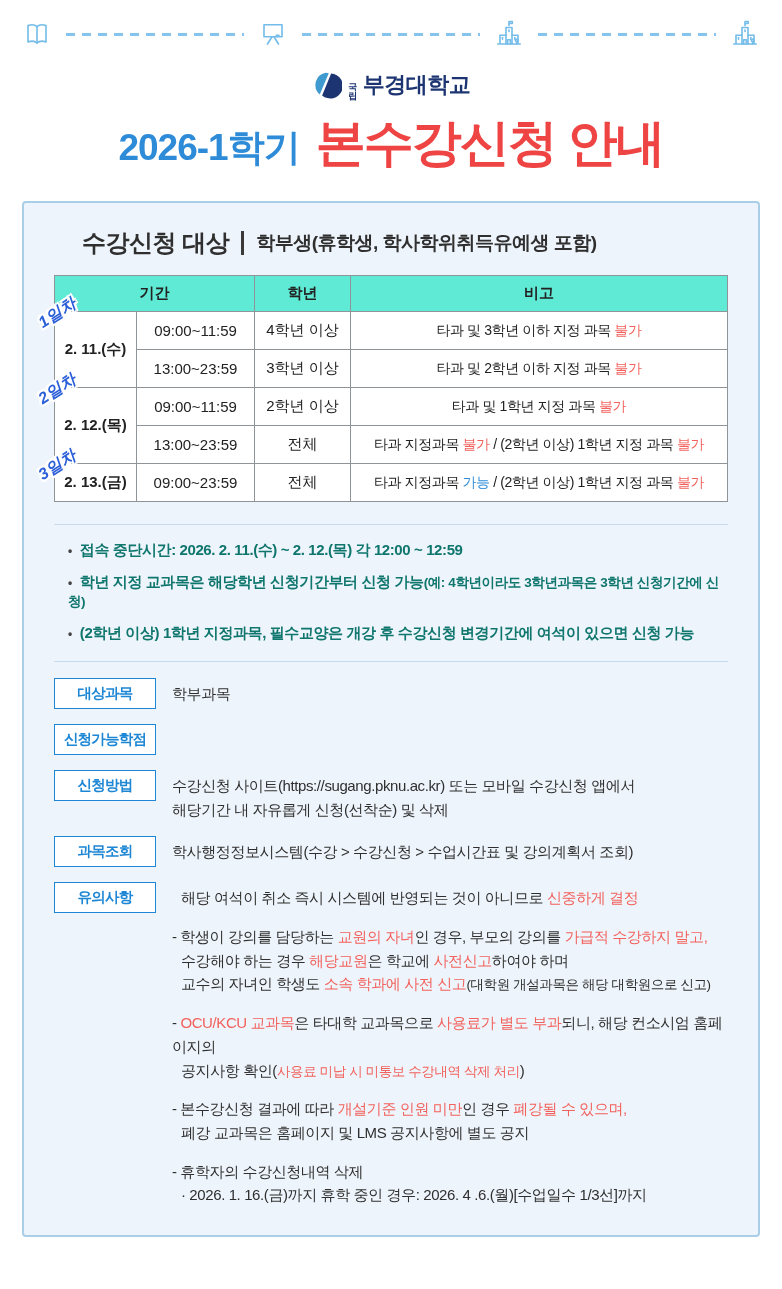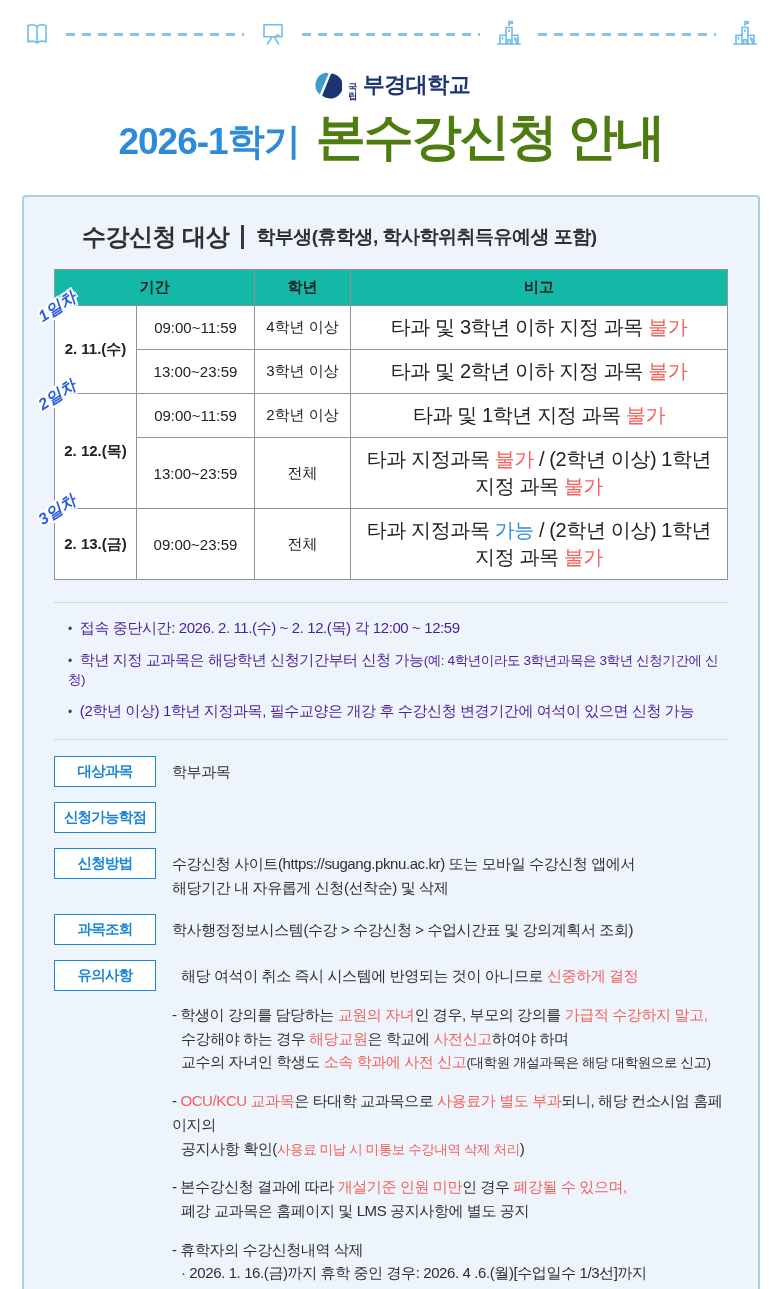--- a/index.html
+++ b/index.html
@@ -14,45 +14,45 @@
   .decor-strip.top { margin-top:16px; }
   .decor-icon { width:30px; height:30px; flex:0 0 auto; color:#74bce9; }
   .decor-icon svg { width:100%; height:100%; fill:none; stroke:currentColor; stroke-width:1.3; stroke-linecap:round; stroke-linejoin:round; }
   .dash-line { flex:1 1 auto; height:3px;
     background: repeating-linear-gradient(90deg,#85c4ec 0 9px, transparent 9px 16px); }
   
   .logo-row { display:flex; justify-content:center; align-items:center; gap:6px; margin-top:18px; }
   .logo-mark { width:30px; height:30px; }
   .logo-prefix { writing-mode:vertical-rl; text-orientation:upright; font-size:9px; font-weight:bold; color:#1c3472; line-height:1; letter-spacing:-1px; }
   .logo-name { font-size:22px; font-weight:900; color:#1c3472; letter-spacing:-0.5px; }
-  .title-row { display:flex; justify-content:center; align-items:baseline; gap:16px; margin-top:4px; }
+  .title-row { display:flex; justify-content:center; align-items:baseline; gap:16px; margin-top:10px; }
   .title-prefix { font-size:37px; font-weight:700; color:#2e8bd8; letter-spacing:-1px; }
-  .title-main { font-size:50px; font-weight:900; color:#4d7c0f; letter-spacing:-2px;text-align:right; }
+  .title-main { font-size:50px; font-weight:900; color:#ef4444; letter-spacing:-2px;text-align:right; }
   
   .card { width:738px; margin:24px auto 0; background:#eef4fb; border:2px solid #a9cfe8; border-radius:4px; padding:20px 30px 28px; }
   .card-heading { display:flex; align-items:center; gap:12px; padding:4px 0 16px 28px; }
   .card-heading .label { font-size:24px; font-weight:800; color:#2f2f2f; letter-spacing:-0.5px; }
   .card-heading .vbar { width:3px; height:24px; background:#3a3a3a; }
   .card-heading .value { font-size:19px; font-weight:600; color:#2f2f2f; letter-spacing:-0.5px; }
   
   table.schedule { width:100%; border-collapse:collapse; background:#fff; font-size:15px; }
   table.schedule th, table.schedule td { border:1px solid #8f9499; padding:8px 6px; text-align:center; }
-  table.schedule thead th { background:#14b8a6; font-weight:700; color:#222; height:28px; }
+  table.schedule thead th { background:#5eead4; font-weight:700; color:#222; height:28px; }
   table.schedule td { height:38px; color:#222; }
   td.date-cell { position:relative; font-weight:600; width:82px; }
   td.time-cell { color:#55595e; width:118px; }
   td.grade-cell { width:96px; }
-  td.note-cell { text-align:left; padding-left:9px; font-size:20px; letter-spacing:-0.4px; }
+  td.note-cell { text-align:left; padding-left:9px; font-size:14px; letter-spacing:-0.4px; }
   .stamp { position:absolute; left:-18px; top:-9px; transform:rotate(-33deg);
     color:#2b5fd9; font-weight:900; font-style:italic; font-size:16px; white-space:nowrap; z-index:2;
     text-shadow:-2px -2px 0 #fff,2px -2px 0 #fff,-2px 2px 0 #fff,2px 2px 0 #fff,-2px 0 0 #fff,2px 0 0 #fff,0 2px 0 #fff,0 -2px 0 #fff; }
   
   .rule { border:none; border-top:1px solid #c5dcef; margin:22px 0 0; }
   .bullets { list-style:none; padding:16px 0 18px 14px; display:flex; flex-direction:column; gap:13px; }
-  .bullets li { font-size:15px; color:#4c1d95; letter-spacing:-0.4px; }
+  .bullets li { font-size:15px; color:#0f766e; letter-spacing:-0.4px;font-weight:bold; }
   .bullets li::before { content:"•"; margin-right:8px; color:#444; font-size:12px; }
   
   .sections { display:flex; flex-direction:column; gap:15px; margin-top:16px; }
   .section-row { display:flex; gap:16px; }
   .section-label { flex:0 0 102px; align-self:flex-start; background:#fff; border:1.5px solid #1e87d5; color:#1e87d5;
     font-size:14.5px; font-weight:700; text-align:center; padding:5px 2px; letter-spacing:-0.8px; }
   .section-content { flex:1; padding-top:4px; display:flex; flex-direction:column; gap:15px; }
   .para { display:flex; flex-direction:column; }
   .line { font-size:15px; line-height:1.58; color:#2f2f2f; letter-spacing:-0.4px; }
   .line.ind1 { padding-left:9px; }

